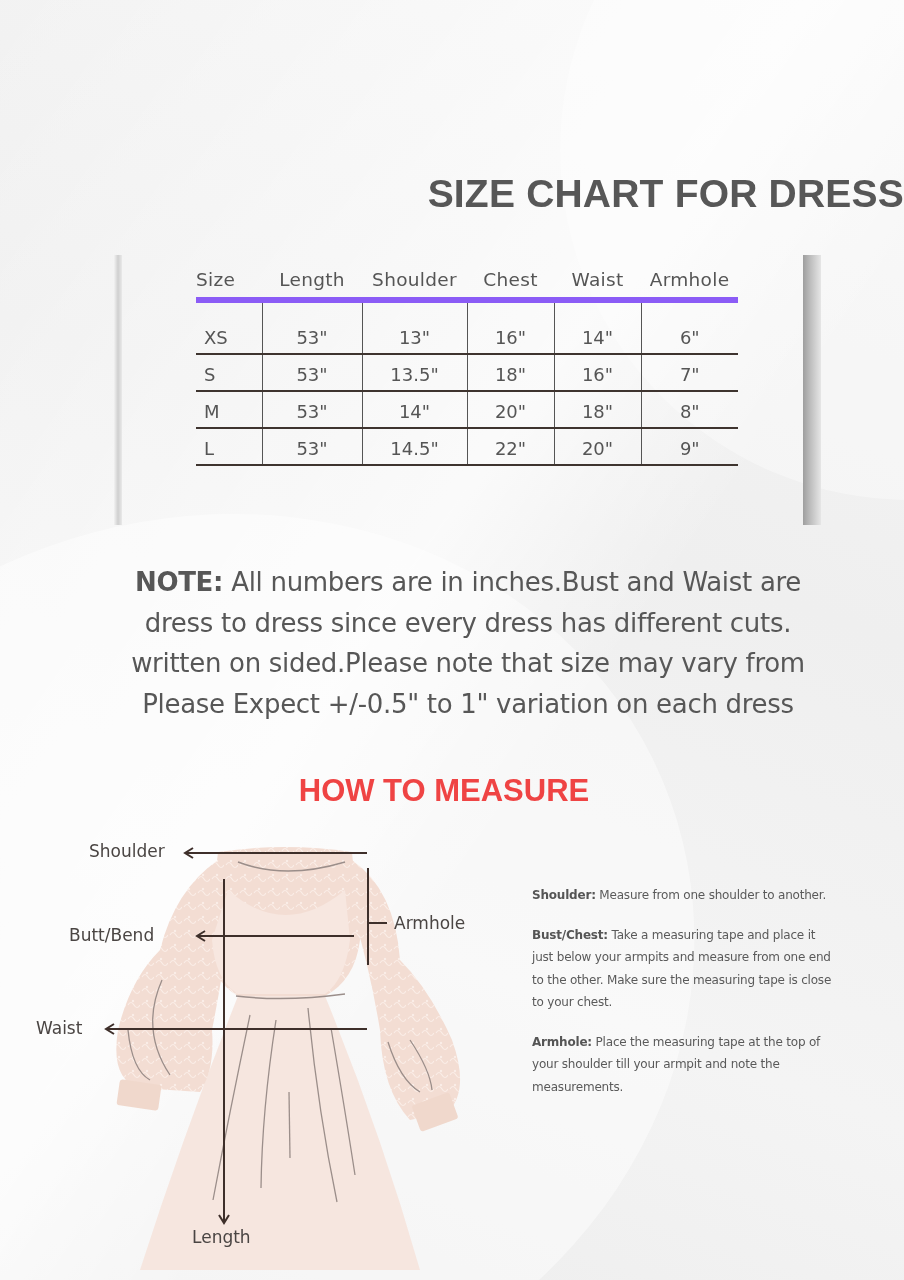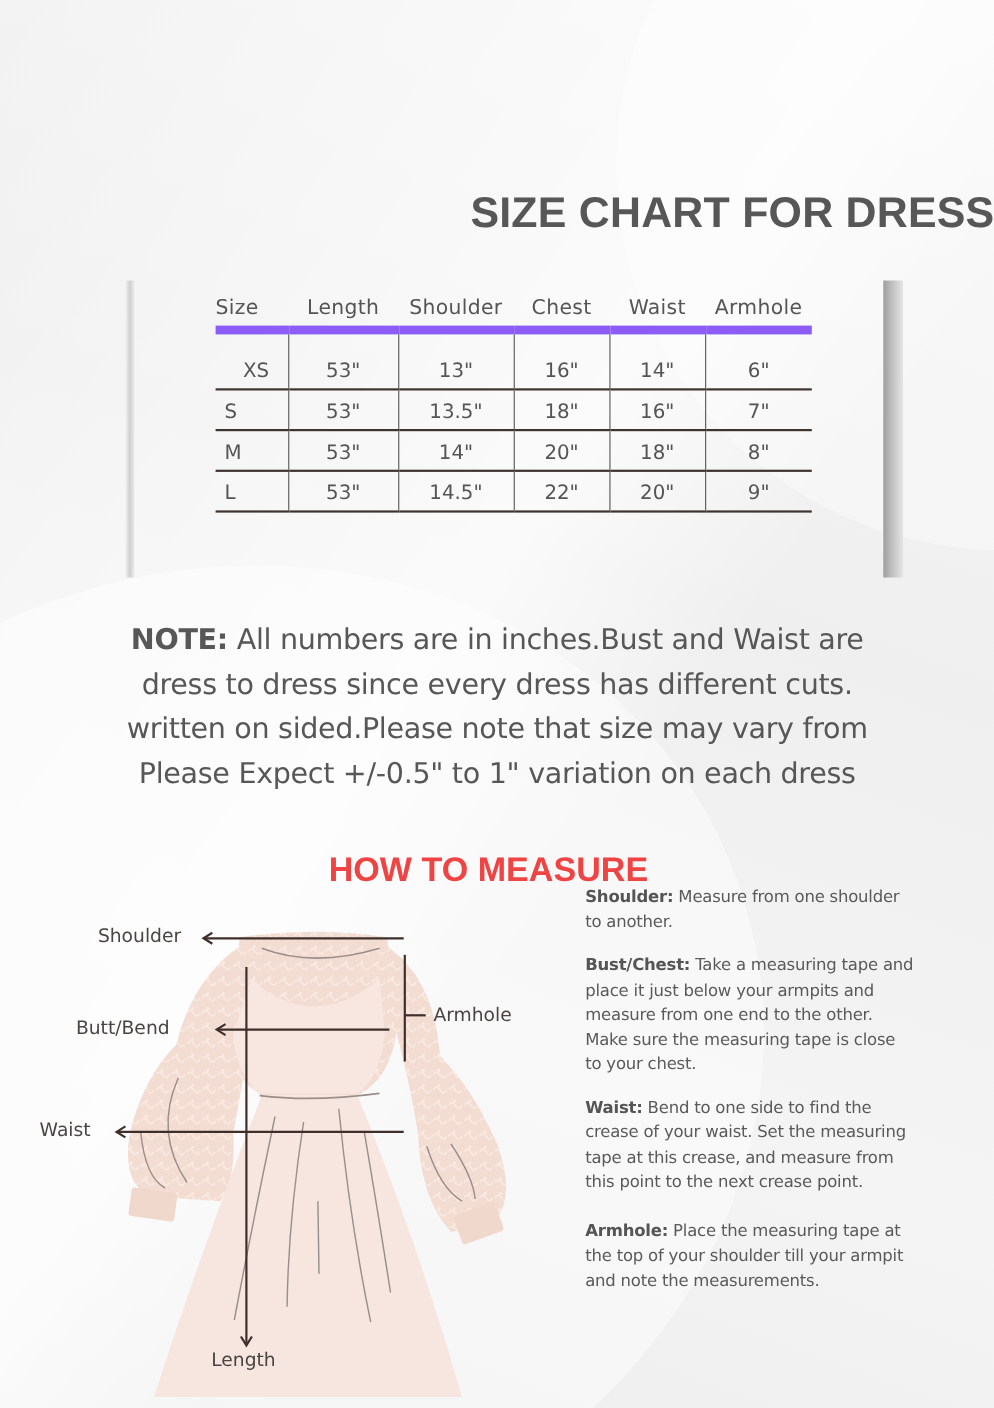--- a/index.html
+++ b/index.html
@@ -31,60 +31,60 @@
     .side-bar.right { left: 803px; width: 18px; background: linear-gradient(90deg, #9e9e9e, #bdbdbd 40%, #e6e6e6 100%); }
 
     .size-table {
       position: absolute; left: 196px; top: 262px; width: 542px;
       border-collapse: collapse;
       font-family: "DejaVu Sans", sans-serif;
       font-size: 18px; color: #555;
     }
     .size-table th {
       font-weight: normal; height: 38px; vertical-align: middle;
-      border-bottom: 8px solid #8b5cf6;
+      border-bottom: 6px solid #8b5cf6;
       text-align: center; font-size: 18.5px; letter-spacing: 0.3px;
     }
     .size-table th:first-child { text-align: left; }
     .size-table td {
       text-align: center; height: 37px; vertical-align: bottom; padding-bottom: 5px;
       border-bottom: 2.5px solid #3e342f;
       border-left: 1px solid #555;
     }
     .size-table td:first-child { border-left: none; text-align: left; padding-left: 8px; }
-    .size-table tr.first-row td { height: 54px; text-align: center; }
+    .size-table tr.first-row td { height: 54px; }
     .size-table td.c-size { width: 66px; }
     .size-table td.c-len { width: 100px; }
     .size-table td.c-sh { width: 105px; }
     .size-table td.c-ch { width: 87px; }
     .size-table td.c-wa { width: 87px; }
 
     .note {
-      position: absolute; left: 60px; width: 784px; top: 562px;
+      position: absolute; left: 76px; width: 784px; top: 562px;
       text-align: center; font-size: 26px; line-height: 40.5px;
       color: #575757; letter-spacing: -0.3px;
     }
     .note b { font-weight: bold; }
 
     .measure-title {
       position: absolute; left: 0; width: 888px; top: 773px;
       text-align: center;
       font-family: "Liberation Sans", sans-serif; font-weight: bold;
       font-size: 31px; color: #ef4444;
     }
 
     .diagram { position: absolute; left: 0; top: 830px; width: 520px; height: 440px; }
     .diagram svg { position: absolute; left: 0; top: 0; }
     .dlabel {
       position: absolute; font-size: 17px; color: #4a4543; white-space: nowrap;
     }
 
     .instructions {
-      position: absolute; left: 532px; top: 804px; width: 300px;
-      font-size: 15px; line-height: 22.5px; color: #5a5a5a; letter-spacing: -0.2px;
+      position: absolute; left: 532px; top: 884px; width: 300px;
+      font-size: 12px; line-height: 22.5px; color: #5a5a5a; letter-spacing: -0.2px;
     }
     .instr-block { margin-bottom: 17px; }
     .instr-block b { font-weight: bold; color: #555; }
   </style>
 </head>
 <body>
 
 <div class="bg-swoosh" style="left:-300px; top:520px; width:1000px; height:900px; transform:rotate(-20deg);"></div>
 <div class="bg-swoosh" style="left:560px; top:-200px; width:700px; height:700px; background:rgba(255,255,255,0.35);"></div>
 
@@ -206,15 +206,14 @@
   <span class="dlabel" style="left:89px; top:11px;">Shoulder</span>
   <span class="dlabel" style="left:69px; top:95px;">Butt/Bend</span>
   <span class="dlabel" style="left:36px; top:188px;">Waist</span>
   <span class="dlabel" style="left:394px; top:83px;">Armhole</span>
   <span class="dlabel" style="left:192px; top:397px;">Length</span>
 </div>
 
 <div class="instructions">
   <p class="instr-block"><b>Shoulder:</b><span> Measure from one shoulder to another.</span></p>
   <p class="instr-block"><b>Bust/Chest:</b><span> Take a measuring tape and place it just below your armpits and measure from one end to the other. Make sure the measuring tape is close to your chest.</span></p>
-  <p class="instr-block" style="margin-bottom:22px;"><b>Waist:</b><span> Bend to one side to find the crease of your waist. Set the measuring tape at this crease, and measure from this point to the next crease point.</span></p>
   <p class="instr-block"><b>Armhole:</b><span> Place the measuring tape at the top of your shoulder till your armpit and note the measurements.</span></p>
 </div>
 
 </body></html>

